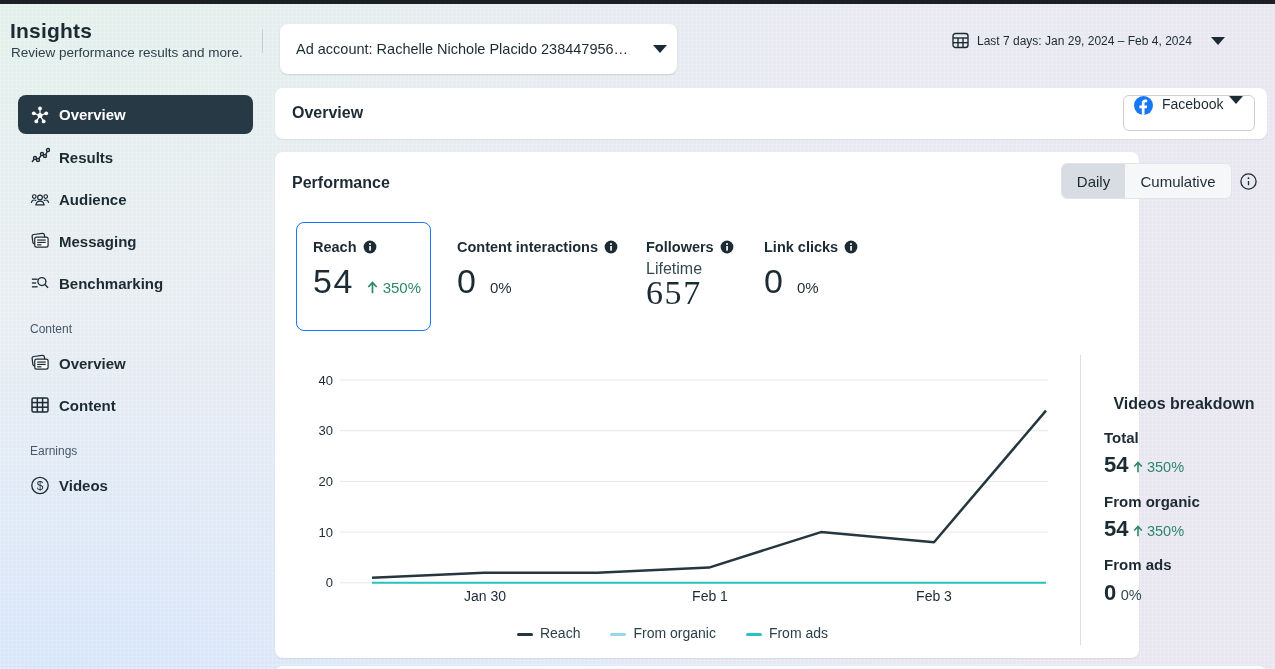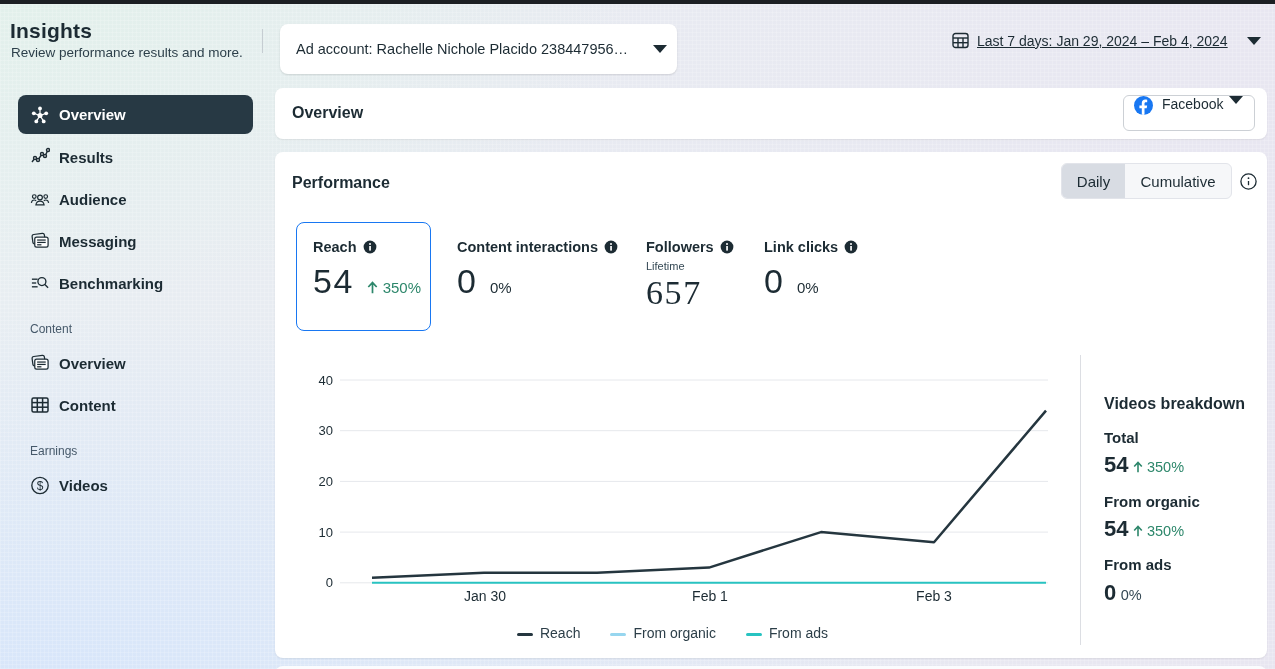--- a/index.html
+++ b/index.html
@@ -19,37 +19,37 @@
   .topbar { left:0; top:0; width:1275px; height:4px; background:#1c1f23; }
   .h-title { left:10px; top:19px; font-size:21px; font-weight:700; letter-spacing:.2px; }
   .h-sub { left:11px; top:45px; font-size:13.5px; color:#2c3f4a; }
   .h-div { left:262px; top:29px; width:1px; height:24px; background:#c6cdd2; }
   .adbtn { left:280px; top:24px; width:397px; height:50px; background:#fff; border-radius:8px;
     box-shadow:0 1px 2px rgba(0,0,0,.12); display:flex; align-items:center; padding:0 10px 0 16px; }
   .adbtn span { font-size:14.5px; }
   .caret { width:0; height:0; border-left:7.5px solid transparent; border-right:7.5px solid transparent;
     border-top:8.5px solid #1c2b33; display:inline-block; }
   .datewrap { left:952px; top:32px; display:flex; align-items:center; }
-  .datewrap .txt { font-size:14px; margin-left:8px;text-decoration:underline; }
+  .datewrap .txt { font-size:12px; margin-left:8px; }
 
   
   .nav-sel { left:18px; top:95px; width:235px; height:39px; background:#273944; border-radius:8px; }
   .nav-item { left:18px; width:235px; height:42px; display:flex; align-items:center; }
   .nav-item .ic { width:20px; height:20px; margin-left:12px; flex:none; display:flex; align-items:center; justify-content:center;}
   .nav-item .lb { margin-left:9px; font-size:15px; font-weight:700; }
   .sec-lb { left:30px; font-size:12px; color:#46596a; }
 
   
   .card { background:#fff; border-radius:8px; box-shadow:0 1px 2px rgba(0,0,0,.07); }
   .card1 { left:275px; top:88px; width:992px; height:51px; }
   .card1 .t { position:absolute; left:17px; top:16px; font-size:16px; font-weight:700; }
   .fbbtn { position:absolute; right:12px; top:7px; width:132px; height:36px; border:1px solid #ccd0d5;
     border-radius:6px; display:flex; align-items:flex-start; background:#fff; }
   .fbbtn .txt { font-size:14px; margin-left:9px; }
-  .card2 { left:275px; top:152px; width:992px; height:506px; }
+  .card2 { left:275px; top:152px; width:864px; height:506px;text-align:center; }
   .card2 .t { position:absolute; left:17px; top:22px; font-size:16px; font-weight:700; }
   .toggle { position:absolute; left:786px; top:11px; height:36px; display:flex; border:1px solid #e2e4ea; border-radius:6px; overflow:hidden; background:#f6f7f9;}
   .toggle .seg { font-size:15px; display:flex; align-items:center; justify-content:center; }
   .toggle .d { width:63px; background:#d8dce3; color:#1c2b33;}
   .toggle .c { width:106px; }
   .card3 { left:275px; top:666px; width:992px; height:20px; background:#fbfcfe; }
 
   
   .mbox { position:absolute; left:21px; top:70px; width:135px; height:109px; border:1.5px solid #1877f2;
     border-radius:8px; }
@@ -246,21 +246,21 @@
       </svg></div>
     <div class="abs" style="left:182px; top:110px;"><span class="bignum">0</span>
       <span class="pct" style="margin-left:8px;">0%</span></div>
 
     <div class="abs mtitle" style="left:371px; top:87px;">Followers
       <svg width="14" height="14" viewBox="0 0 14 14">
         <circle cx="7" cy="7" r="6.4" fill="#1c2b33"></circle>
         <rect x="6.2" y="6" width="1.7" height="4.6" fill="#fff"></rect>
         <circle cx="7" cy="4" r="1" fill="#fff"></circle>
       </svg></div>
-    <div class="abs" style="left:371px; top:108px; font-size:11px; color:#344854;">Lifetime</div>
+    <div class="abs" style="left:371px; top:108px; font-size:16px; color:#344854;">Lifetime</div>
     <div class="abs bignum" style="left:371px; top:122px;font-family:Liberation Serif, serif;">657</div>
 
     <div class="abs mtitle" style="left:489px; top:87px;">Link clicks
       <svg width="14" height="14" viewBox="0 0 14 14">
         <circle cx="7" cy="7" r="6.4" fill="#1c2b33"></circle>
         <rect x="6.2" y="6" width="1.7" height="4.6" fill="#fff"></rect>
         <circle cx="7" cy="4" r="1" fill="#fff"></circle>
       </svg></div>
     <div class="abs" style="left:489px; top:110px;"><span class="bignum">0</span>
       <span class="pct" style="margin-left:8px;">0%</span></div>

